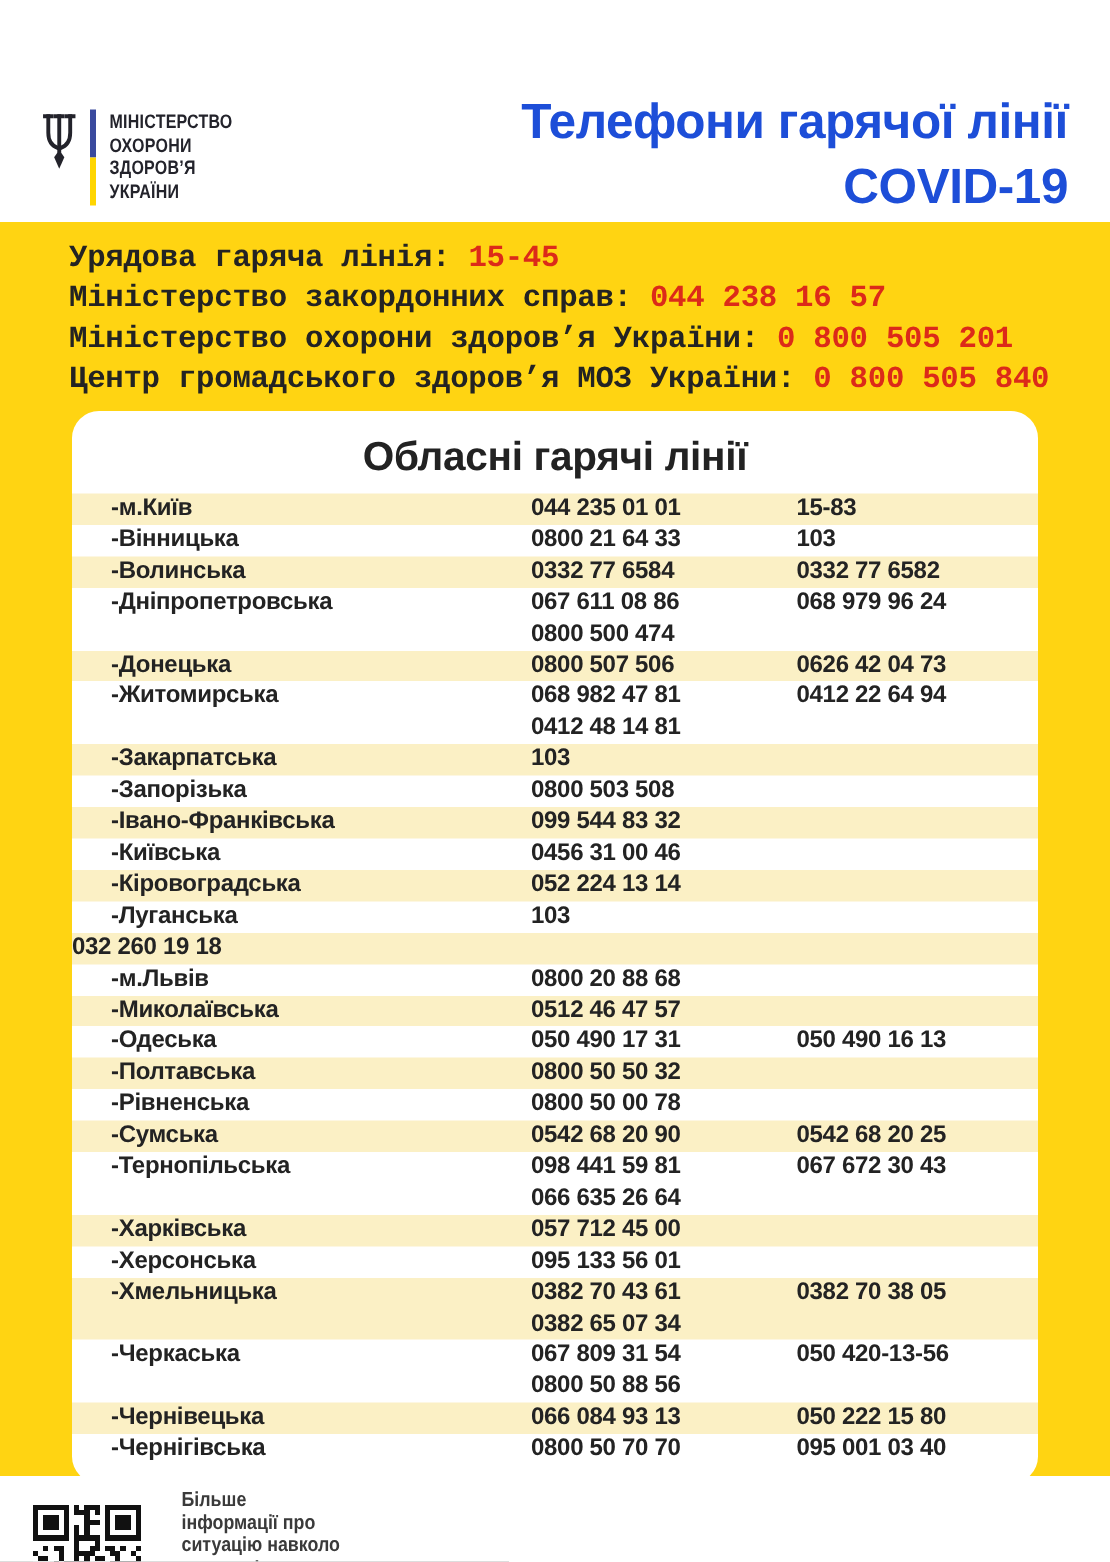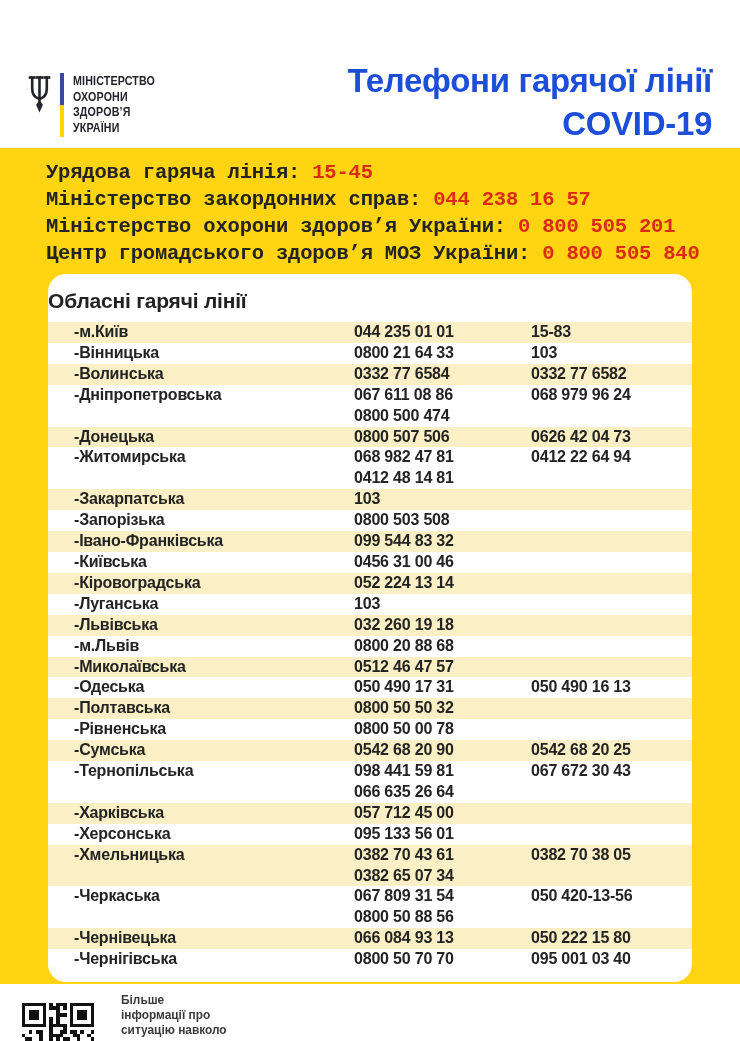--- a/index.html
+++ b/index.html
@@ -29,21 +29,21 @@
   .yellow-band { height:836px; background:#ffd412; overflow:hidden; }
   .hotlines { margin:11px 0 0 46px;font-family:Liberation Mono, monospace; }
   .hl { font-size:20.5px; font-weight:700; line-height:27px; color:#232323; letter-spacing:-0.2px; }
   .hl .hl-num { color:#dc2a19; }
   
   .card {
     width:644px; margin:7px 0 0 48px; background:#ffffff;
     border-radius:18px; padding:6px 0 12px 0;
   }
   .card-title {
-    text-align:left; font-size:21px; font-weight:800; color:#222222;
+    text-align:center; font-size:27px; font-weight:800; color:#222222;
     padding:9px 0 9px 0; letter-spacing:-0.2px;
   }
   .trow { display:flex; }
   .trow.stripe { background:#fbf0c5; }
   .cell { font-size:16px; font-weight:700; color:#232323; letter-spacing:-0.2px; }
   .cell .ln { line-height:20.9px; min-height:20.9px; }
   .c-region { width:306px; padding-left:26px; }
   .c-p1 { width:177px; }
   .c-p2 { flex:1; }
   
@@ -226,23 +226,20 @@
               <div class="ln">-Луганська</div>
             </div>
             <div class="cell c-p1">
               <div class="ln">103</div>
             </div>
             <div class="cell c-p2">
               <div class="ln"></div>
             </div>
           </div>
           <div class="trow stripe">
-            <div class="cell c-region">
-              <div class="ln">-Львівська</div>
-            </div>
             <div class="cell c-p1">
               <div class="ln">032 260 19 18</div>
             </div>
             <div class="cell c-p2">
               <div class="ln"></div>
             </div>
           </div>
           <div class="trow">
             <div class="cell c-region">
               <div class="ln">-м.Львів</div>

